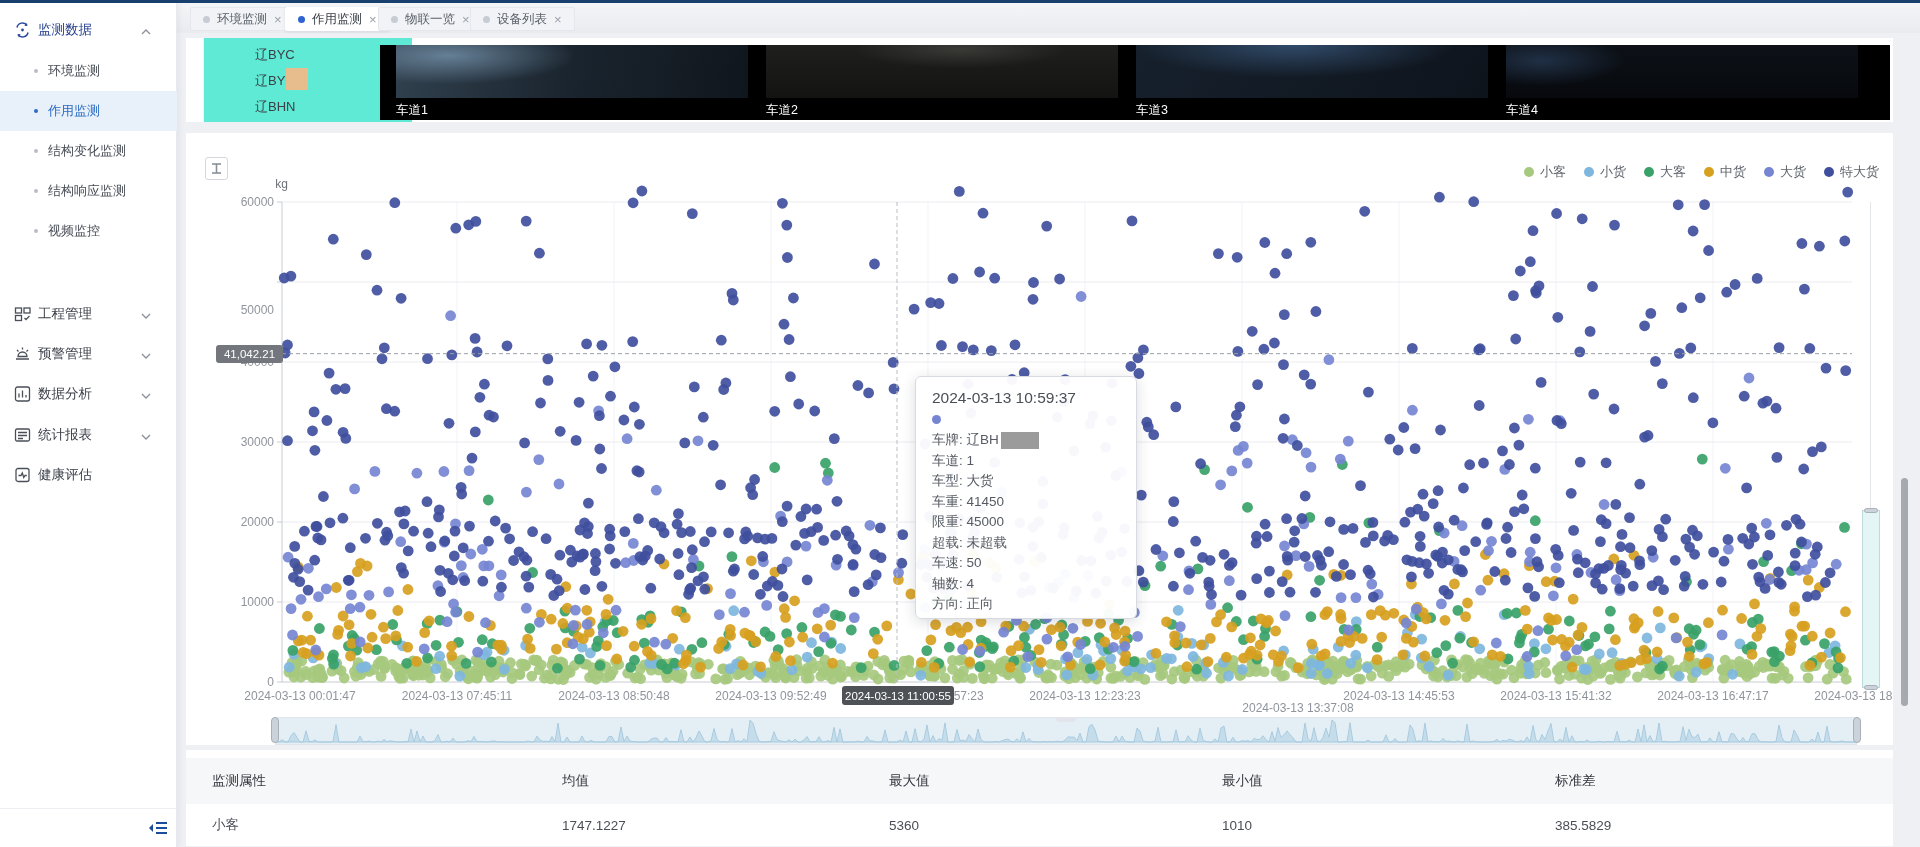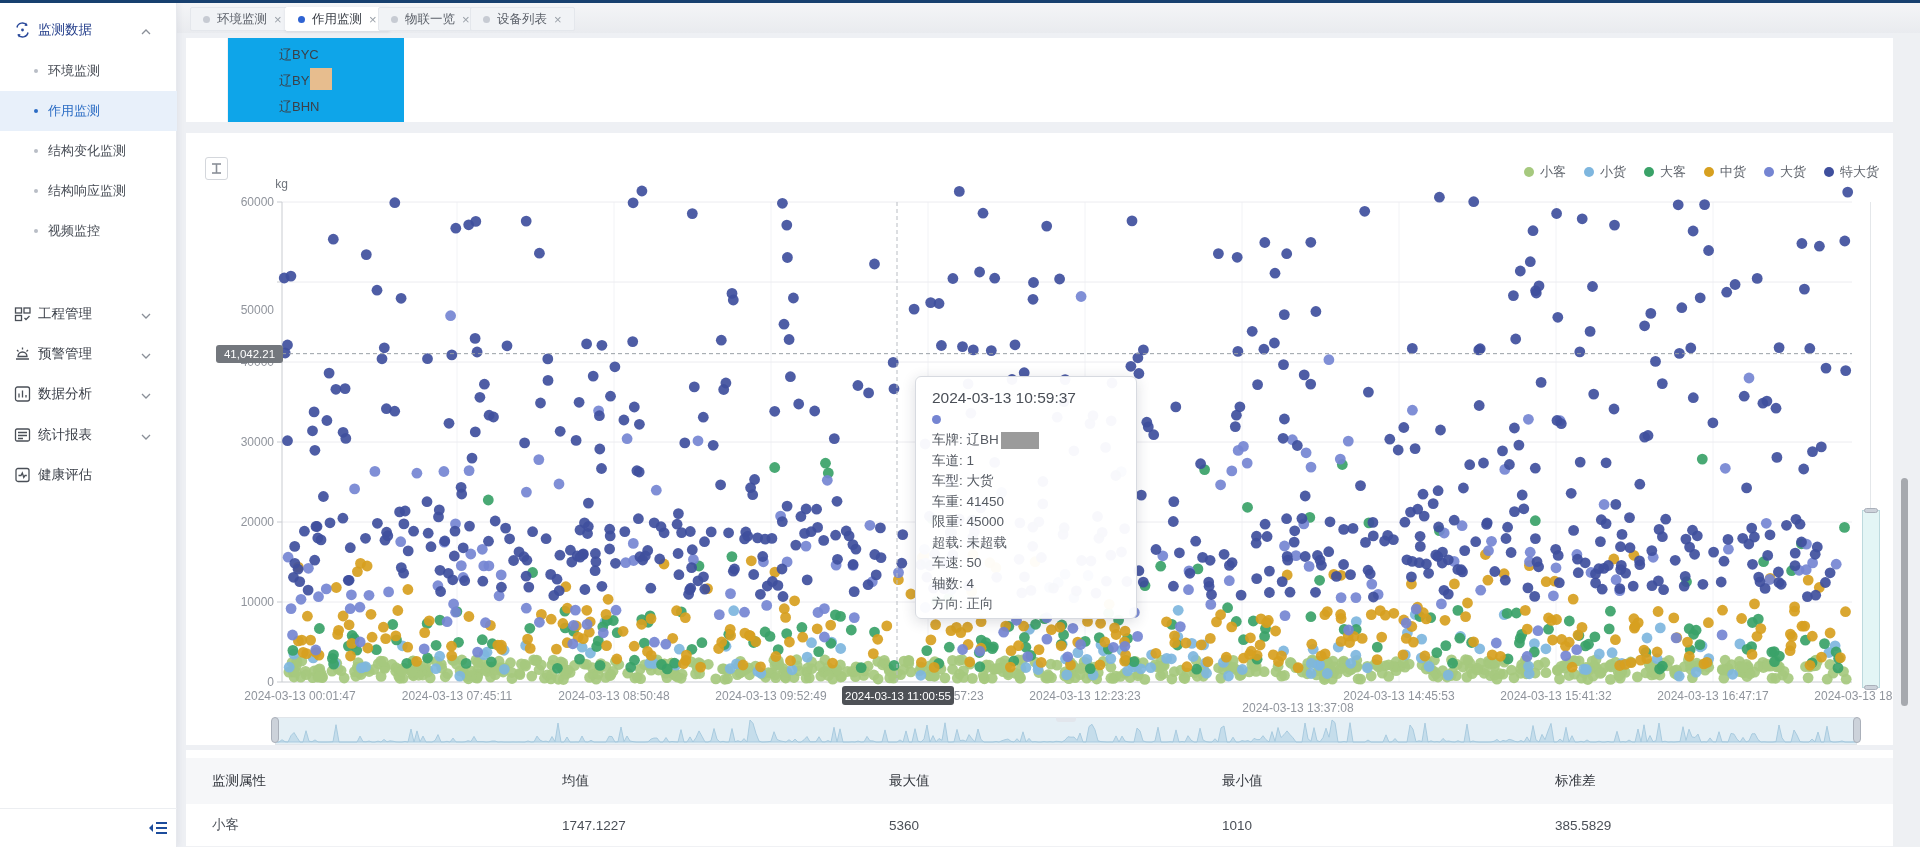--- a/index.html
+++ b/index.html
@@ -33,21 +33,21 @@
   .tab { position:absolute; top:4px; height:24px; display:inline-flex; align-items:center; gap:7px;
     padding:0 12px; font-size:12.5px; color:#5a5f68; background:#f1f3f6; border:1px solid #e4e7ec;
     border-radius:2px; cursor:pointer; white-space:nowrap; }
   .tab .tdot { width:7px; height:7px; border-radius:50%; background:#c7cbd3; }
   .tab .tclose { font-size:13px; color:#9aa0a8; line-height:1; cursor:pointer; }
   .tab.active { background:#fff; color:#363b43; border-color:#fff; box-shadow:0 1px 3px rgba(40,50,80,.10); }
   .tab.active .tdot { background:#2f63d2; }
 
   
   .top-card { position:absolute; left:186px; top:38px; width:1707px; height:84px; background:#fff; }
-  .veh-panel { position:absolute; left:17px; top:0; width:177px; height:84px; background:#0ea5e9; border-left:1px solid #f1f2f5; overflow:hidden;margin-left:24px; }
+  .veh-panel { position:absolute; left:17px; top:0; width:209px; height:84px; background:#5eead4; border-left:1px solid #f1f2f5; overflow:hidden; }
   .veh-row { position:absolute; left:0; width:177px; height:26px; display:flex; align-items:center; cursor:pointer; }
   .veh-row .plate { position:absolute; left:51px; font-size:13px; color:#3c4td; color:#3c4048; white-space:nowrap; }
   .redact-sm { position:absolute; left:82px; top:0; width:22px; height:22px; background:#e7bd8e; }
   .video-strip { position:absolute; left:194px; top:7px; width:1510px; height:75px; background:#000; }
   .video-thumb { position:absolute; top:0; width:352px; height:53px; }
   .vt1 { background:radial-gradient(ellipse 60% 90% at 15% 20%, rgba(150,185,215,.55), rgba(150,185,215,0) 60%), linear-gradient(100deg,#31414f,#1a242e 50%,#10161d); }
   .vt2 { background:radial-gradient(ellipse 50% 60% at 55% 8%, rgba(120,120,112,.30), transparent 60%), linear-gradient(180deg,#1f201e,#131312); }
   .vt3 { background:radial-gradient(ellipse 70% 95% at 45% 0%, rgba(90,140,200,.42), transparent 65%), linear-gradient(120deg,#16202c,#0e141c); }
   .vt4 { background:radial-gradient(ellipse 40% 80% at 10% 30%, rgba(70,110,160,.35), transparent 60%), linear-gradient(180deg,#0d1117,#07090d); }
   .lane-label { position:absolute; top:57px; font-size:12.5px; color:#fff; text-shadow:0 0 2px #000; }
@@ -253,20 +253,30 @@
       <div class="veh-row" style="top:4px">
         <span class="plate">辽BYC</span>
       </div>
       <div class="veh-row" style="top:30px">
         <span class="plate">辽BYC</span>
         <span class="redact-sm"></span>
       </div>
       <div class="veh-row" style="top:56px">
         <span class="plate">辽BHN</span>
       </div>
+    </div>
+    <div class="video-strip">
+      <div class="video-thumb vt1" style="left:16px"></div>
+      <span class="lane-label" style="left:16px">车道1</span>
+      <div class="video-thumb vt2" style="left:386px"></div>
+      <span class="lane-label" style="left:386px">车道2</span>
+      <div class="video-thumb vt3" style="left:756px"></div>
+      <span class="lane-label" style="left:756px">车道3</span>
+      <div class="video-thumb vt4" style="left:1126px"></div>
+      <span class="lane-label" style="left:1126px">车道4</span>
     </div>
   </section>
 
   <section class="chart-card">
     <span class="toolbox-btn">
       <svg width="13" height="13" viewBox="0 0 13 13" stroke="#8a8f98" stroke-width="1.6">
           <line x1="2" y1="2" x2="11" y2="2"></line>
           <line x1="6.5" y1="2" x2="6.5" y2="11"></line>
           <line x1="2" y1="11" x2="11" y2="11"></line>
         </svg>

